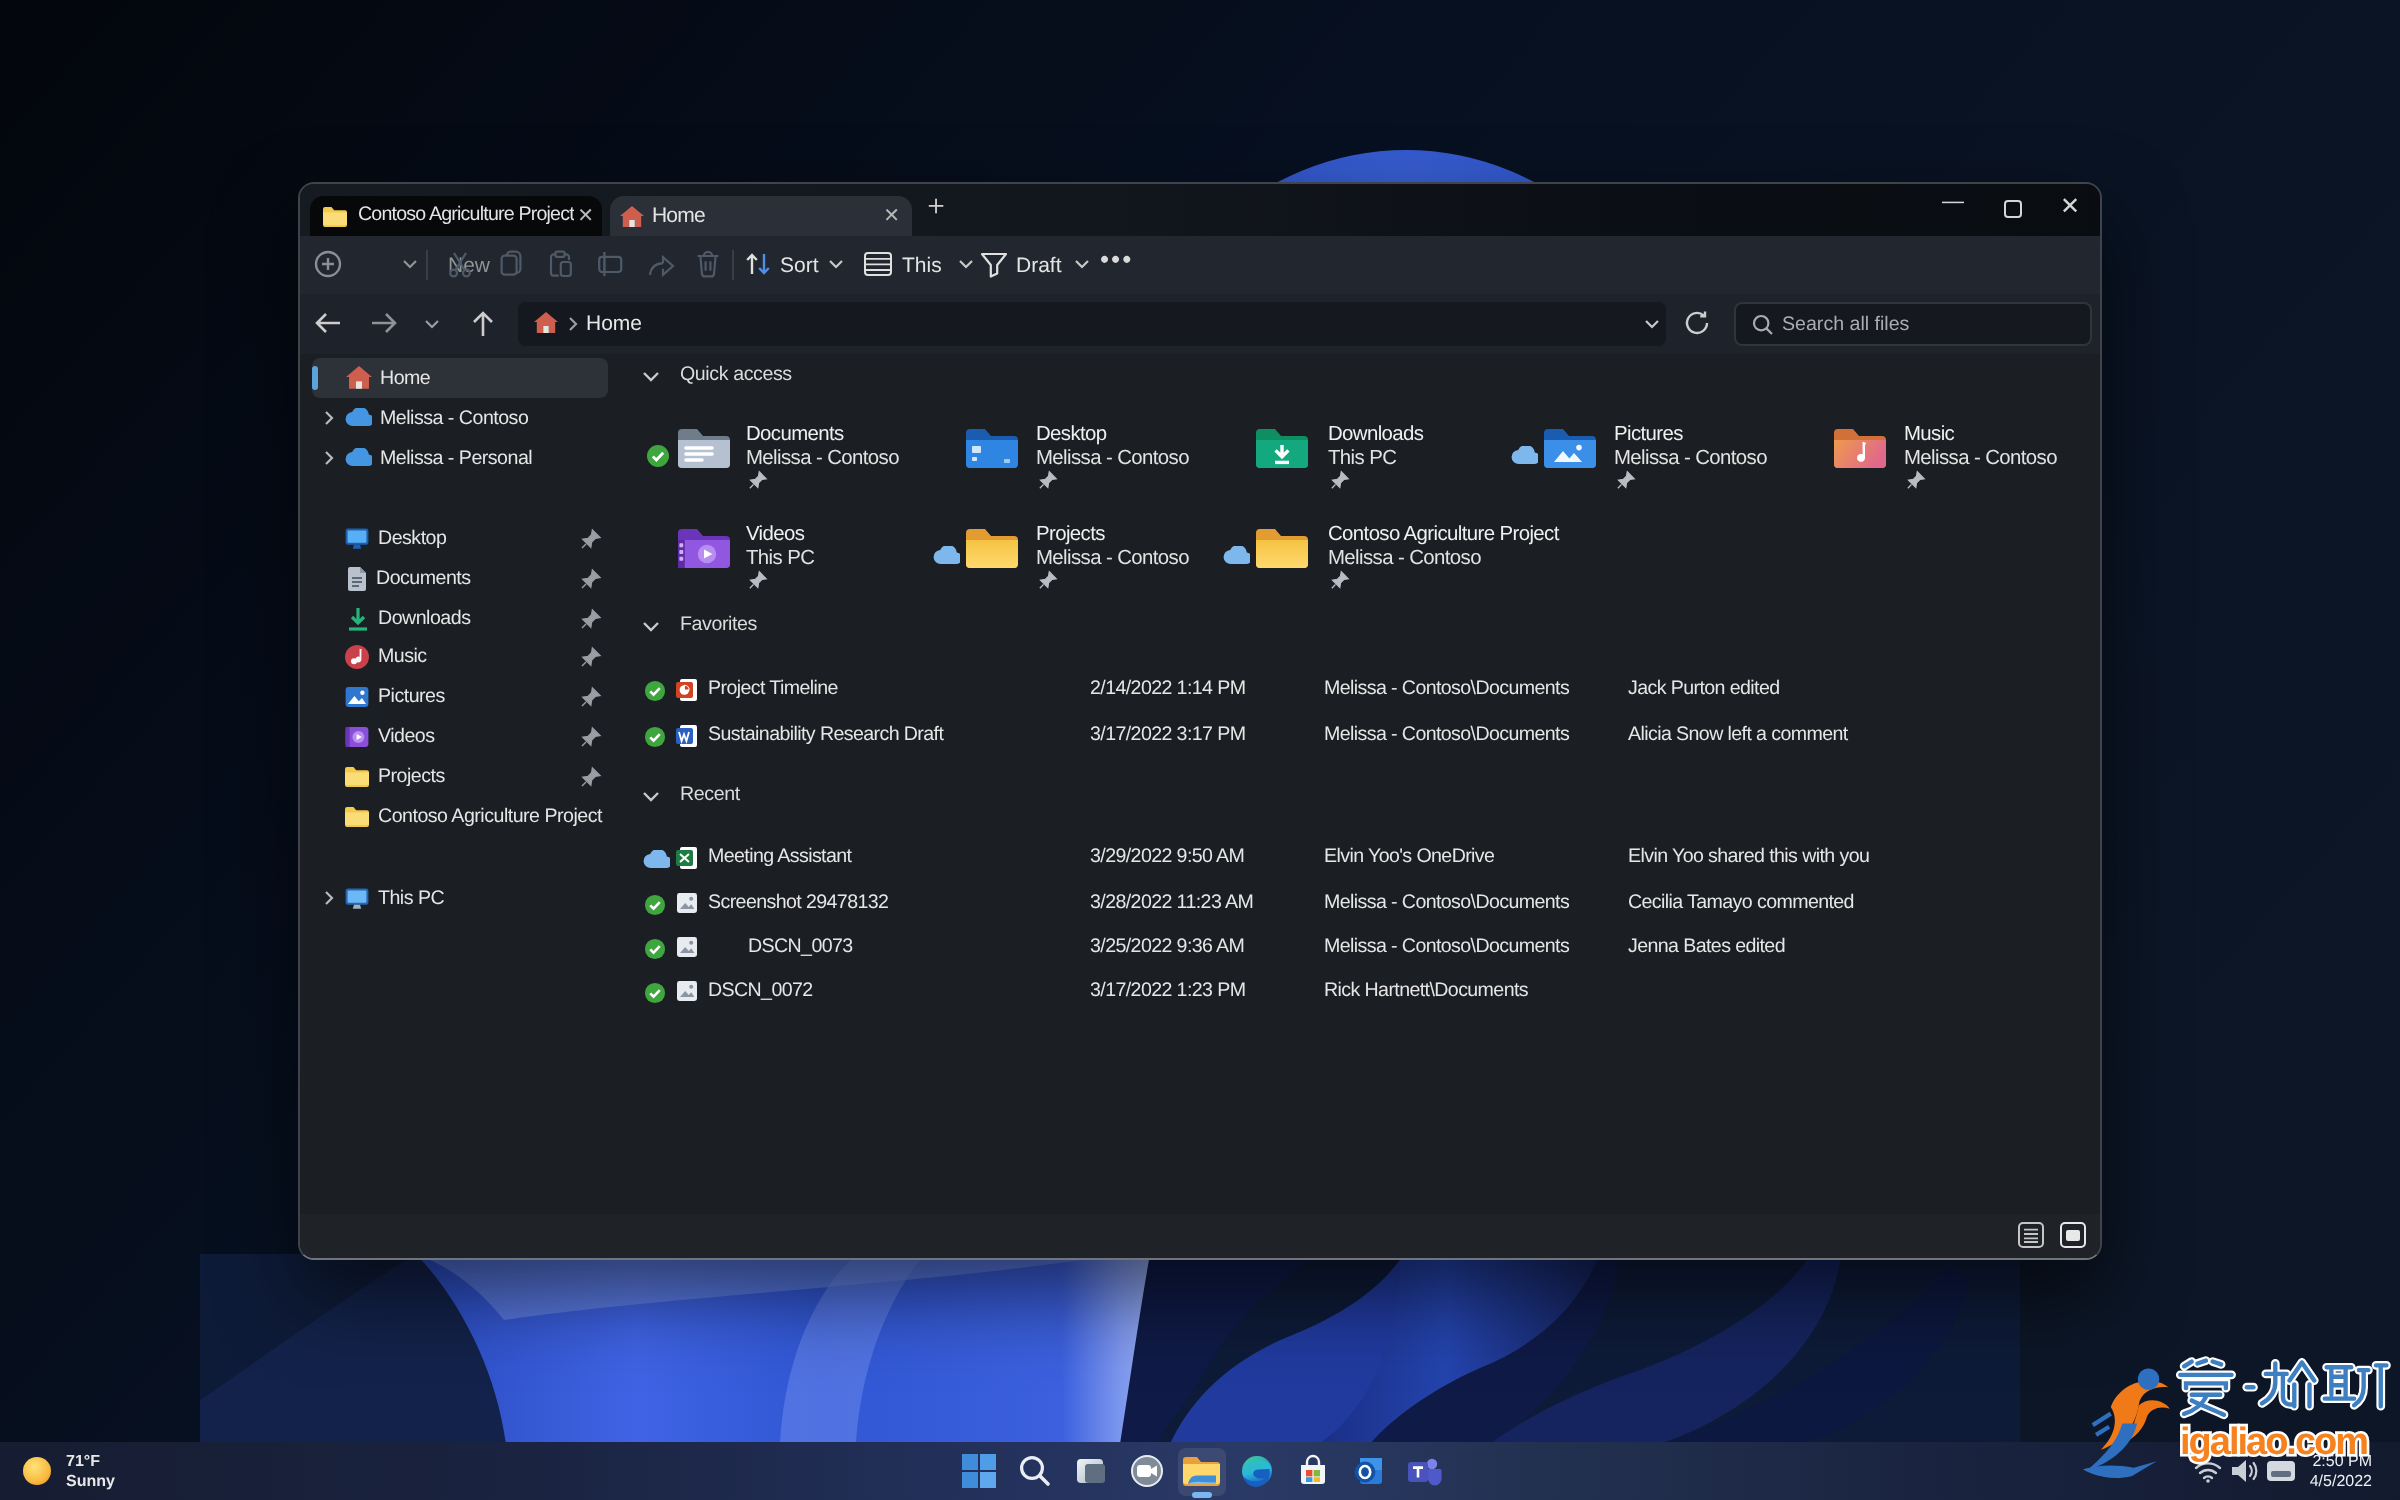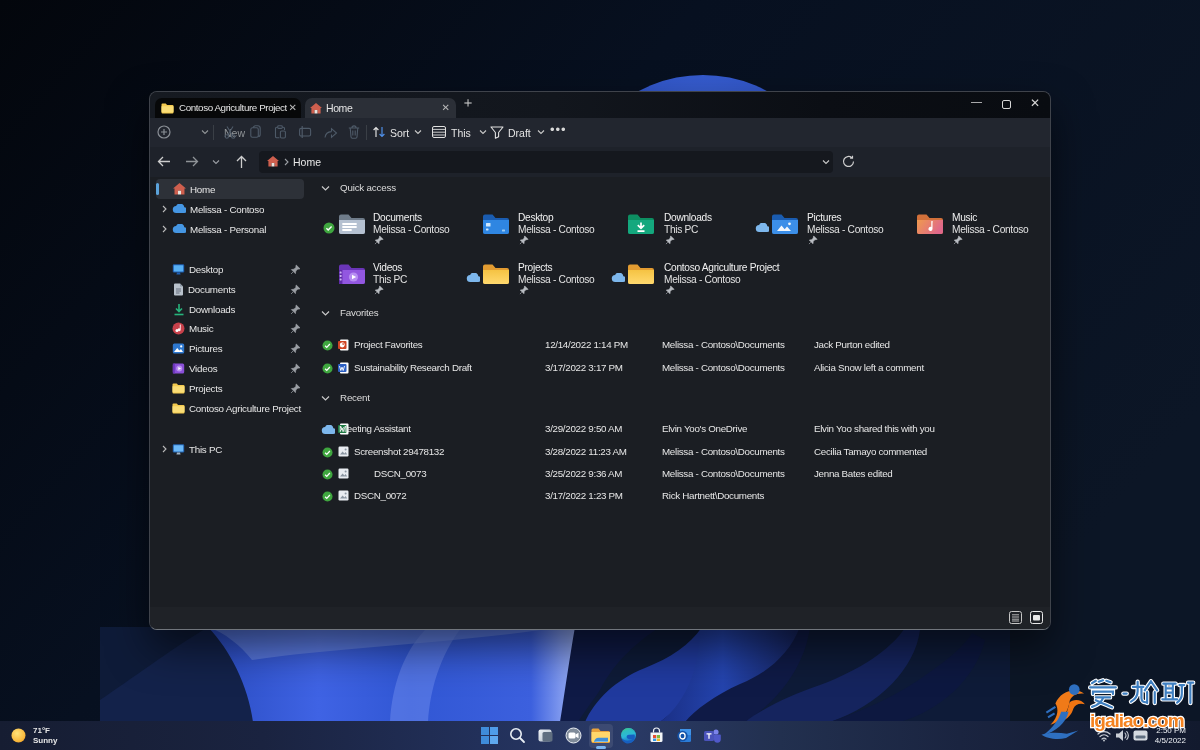--- a/index.html
+++ b/index.html
@@ -232,20 +232,27 @@
           <path d="M1 1 L4 4 L1 7" fill="none" stroke="#9a9ea3" stroke-width="1.1"></path>
         </svg>
       <span class="abs" style="left:34px;top:5px;font-size:10.5px;color:#e8e8e8;">Home</span>
       <svg class="abs" style="left:563px;top:8px" width="8" height="6" viewBox="0 0 8 6">
           <path d="M1 1.5 L4 4.5 L7 1.5" fill="none" stroke="#c9c9c9" stroke-width="1.1"></path>
         </svg>
     </div>
     <svg class="abs" style="left:692px;top:8px" width="13" height="13" viewBox="0 0 13 13">
       <path d="M11.5 6.5 a5 5 0 1 1 -1.7 -3.8 M10.5 0.8 v2.4 h-2.4" fill="none" stroke="#cdcdcd" stroke-width="1.2"></path>
     </svg>
+    <div id="sbox">
+      <svg class="abs" style="left:8px;top:5px" width="11" height="11" viewBox="0 0 11 11">
+        <circle cx="4.6" cy="4.6" r="3.6" fill="none" stroke="#a8acb1" stroke-width="1.1"></circle>
+        <path d="M7.3 7.3 L10 10" stroke="#a8acb1" stroke-width="1.1"></path>
+      </svg>
+      <span class="abs" style="left:23px;top:5px;font-size:9.8px;color:#a9adb2;">Search all files</span>
+    </div>
   </div>
   <div id="body">
     <div id="side">
 
       <div class="abs" style="left:6px;top:2px;width:148px;height:20px;background:#2d3138;border-radius:4px;"></div>
       <div class="abs" style="left:6px;top:6px;width:3px;height:12px;background:#5ba3da;border-radius:2px;"></div>
       <div class="srow" style="top:2px;">
         <svg style="margin-left:23px" width="13" height="12" viewBox="0 0 12 11">
           <path d="M6 0 L12 5 L10.6 5 L10.6 10.5 L7.4 10.5 L7.4 7 L4.6 7 L4.6 10.5 L1.4 10.5 L1.4 5 L0 5 Z" fill="#ce5f4e"></path>
           <path d="M4.6 10.5 L4.6 7 L7.4 7 L7.4 10.5 Z" fill="#e8e4de"></path>
@@ -500,22 +507,22 @@
       <svg class="abs" style="left:10px;top:163px" width="11" height="11" viewBox="0 0 12 12">
         <circle cx="6" cy="6" r="5.5" fill="#3fa63f"></circle>
           <path d="M3.4 6.2 L5.2 8 L8.6 4.4" fill="none" stroke="#fff" stroke-width="1.4"></path>
       </svg>
       <svg class="abs" style="left:26px;top:162px" width="11" height="12" viewBox="0 0 11 12">
         <rect x="2" y="0.5" width="8.5" height="11" rx="1" fill="#fff"></rect>
         <rect x="0" y="2" width="8.5" height="8" rx="1" fill="#d04423"></rect>
         <circle cx="4.2" cy="6" r="2.4" fill="#fff"></circle>
           <path d="M4.2 3.6 v2.4 h2.4 a2.4 2.4 0 0 0 -2.4 -2.4 Z" fill="#d04423" stroke="#fff" stroke-width="0.5"></path>
       </svg>
-      <span class="abs cell" style="left:42px;top:162px;">Project Favorites</span>
-      <span class="abs cell" style="left:233px;top:162px;">12/14/2022 1:14 PM</span>
+      <span class="abs cell" style="left:42px;top:162px;">Project Timeline</span>
+      <span class="abs cell" style="left:233px;top:162px;">2/14/2022 1:14 PM</span>
       <span class="abs cell" style="left:350px;top:162px;">Melissa - Contoso\Documents</span>
       <span class="abs cell" style="left:502px;top:162px;">Jack Purton edited</span>
 
       <svg class="abs" style="left:10px;top:186px" width="11" height="11" viewBox="0 0 12 12">
         <circle cx="6" cy="6" r="5.5" fill="#3fa63f"></circle>
           <path d="M3.4 6.2 L5.2 8 L8.6 4.4" fill="none" stroke="#fff" stroke-width="1.4"></path>
       </svg>
       <svg class="abs" style="left:26px;top:185px" width="11" height="12" viewBox="0 0 11 12">
         <rect x="2" y="0.5" width="8.5" height="11" rx="1" fill="#fff"></rect>
         <rect x="0" y="2" width="8.5" height="8" rx="1" fill="#2b5fc2"></rect>
@@ -532,21 +539,21 @@
       <span class="abs hdr" style="left:28px;top:215px;">Recent</span>
 
       <svg class="abs" style="left:9px;top:248px" width="14" height="10" viewBox="0 0 14 10">
         <path d="M4.5 9 a3.5 3.5 0 0 1 -0.4 -7 a4.4 4.4 0 0 1 8.3 1.2 a2.9 2.9 0 0 1 -0.6 5.8 Z" fill="#7db7ec"></path>
       </svg>
       <svg class="abs" style="left:26px;top:246px" width="11" height="12" viewBox="0 0 11 12">
         <rect x="2" y="0.5" width="8.5" height="11" rx="1" fill="#fff"></rect>
         <rect x="0" y="2" width="8.5" height="8" rx="1" fill="#1e7b44"></rect>
         <path d="M2 4 l4.5 4 M6.5 4 l-4.5 4" stroke="#fff" stroke-width="1"></path>
       </svg>
-      <span class="abs cell" style="left:27px;top:246px;text-align:right;">Meeting Assistant</span>
+      <span class="abs cell" style="left:42px;top:246px;text-align:right;">Meeting Assistant</span>
       <span class="abs cell" style="left:233px;top:246px;">3/29/2022 9:50 AM</span>
       <span class="abs cell" style="left:350px;top:246px;">Elvin Yoo's OneDrive</span>
       <span class="abs cell" style="left:502px;top:246px;">Elvin Yoo shared this with you</span>
 
       <svg class="abs" style="left:10px;top:270px" width="11" height="11" viewBox="0 0 12 12">
         <circle cx="6" cy="6" r="5.5" fill="#3fa63f"></circle>
           <path d="M3.4 6.2 L5.2 8 L8.6 4.4" fill="none" stroke="#fff" stroke-width="1.4"></path>
       </svg>
       <svg class="abs" style="left:26px;top:269px" width="11" height="11" viewBox="0 0 11 11">
         <rect x="0.5" y="0.5" width="10" height="10" rx="1.2" fill="#e8ecf1"></rect>

